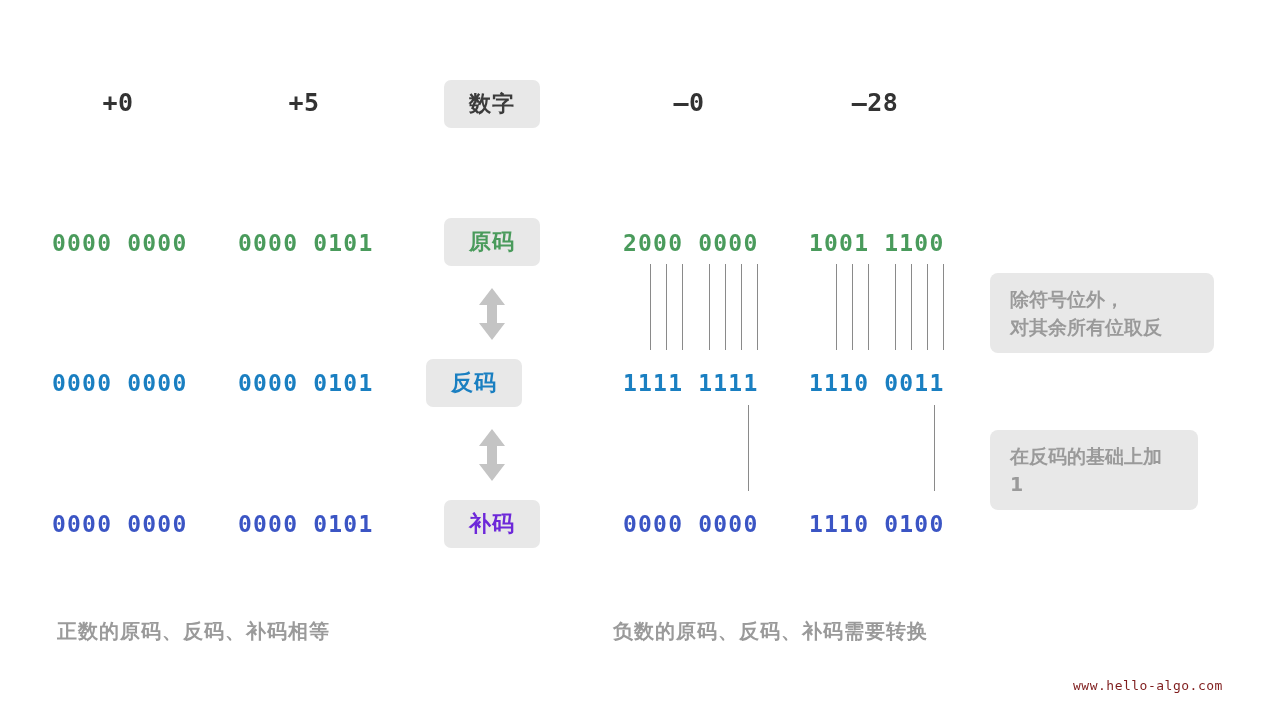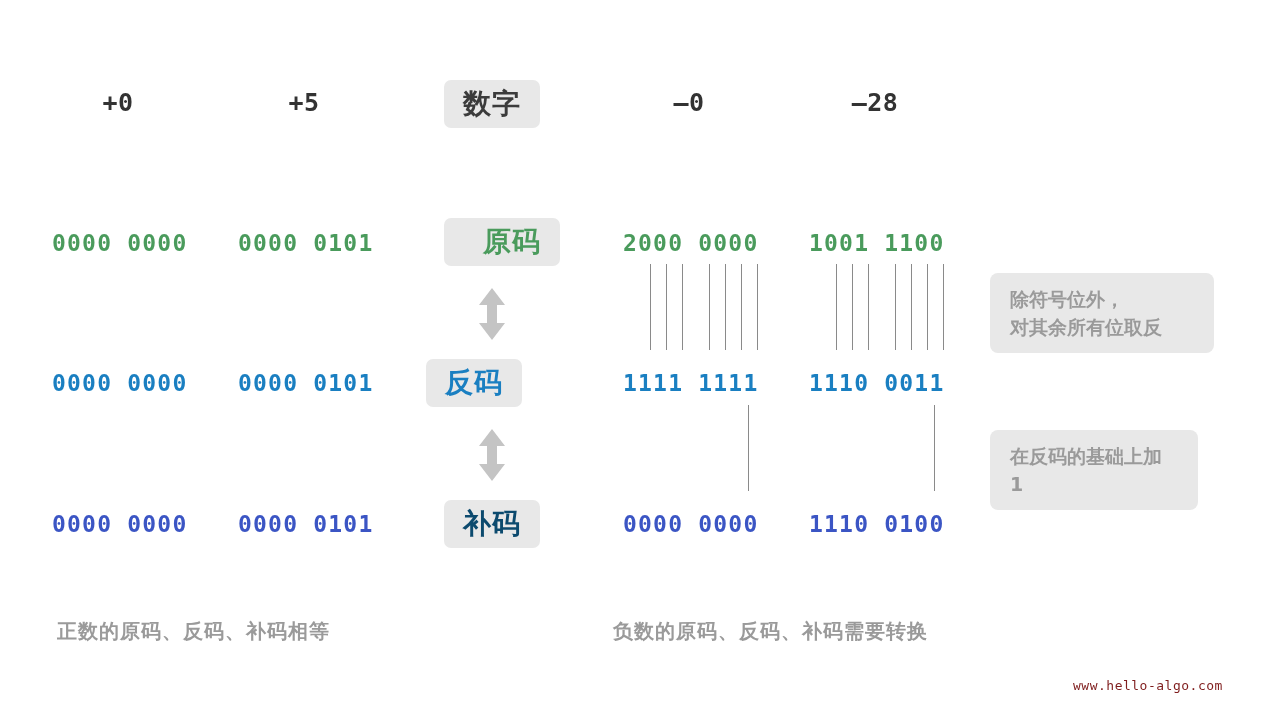--- a/index.html
+++ b/index.html
@@ -31,31 +31,31 @@
     letter-spacing: 0.5px;
     white-space: nowrap;
   }
 
   
   .pill {
     background: #e8e8e8;
     border-radius: 7px;
     text-align: center;
     font-weight: 700;
-    font-size: 28px;
+    font-size: 22px;
     line-height: 48px;
     height: 48px;
     width: 96px;
     letter-spacing: 1px;
     font-family: "DejaVu Sans", sans-serif;
   }
   .pill-dark  { color: #3b3b3b; }
-  .pill-green { color: #4a9b5c; padding-left: 20px; }
+  .pill-green { color: #4a9b5c; }
   .pill-blue  { color: #1a7fc1; }
-  .pill-indigo{ color: #0c4a6e; }
+  .pill-indigo{ color: #6d28d9; }
 
   
   .bits {
     font-family: "DejaVu Sans Mono", monospace;
     font-size: 23px;
     font-weight: 700;
     letter-spacing: 1.2px;
     text-align: center;
     white-space: pre;
   }

